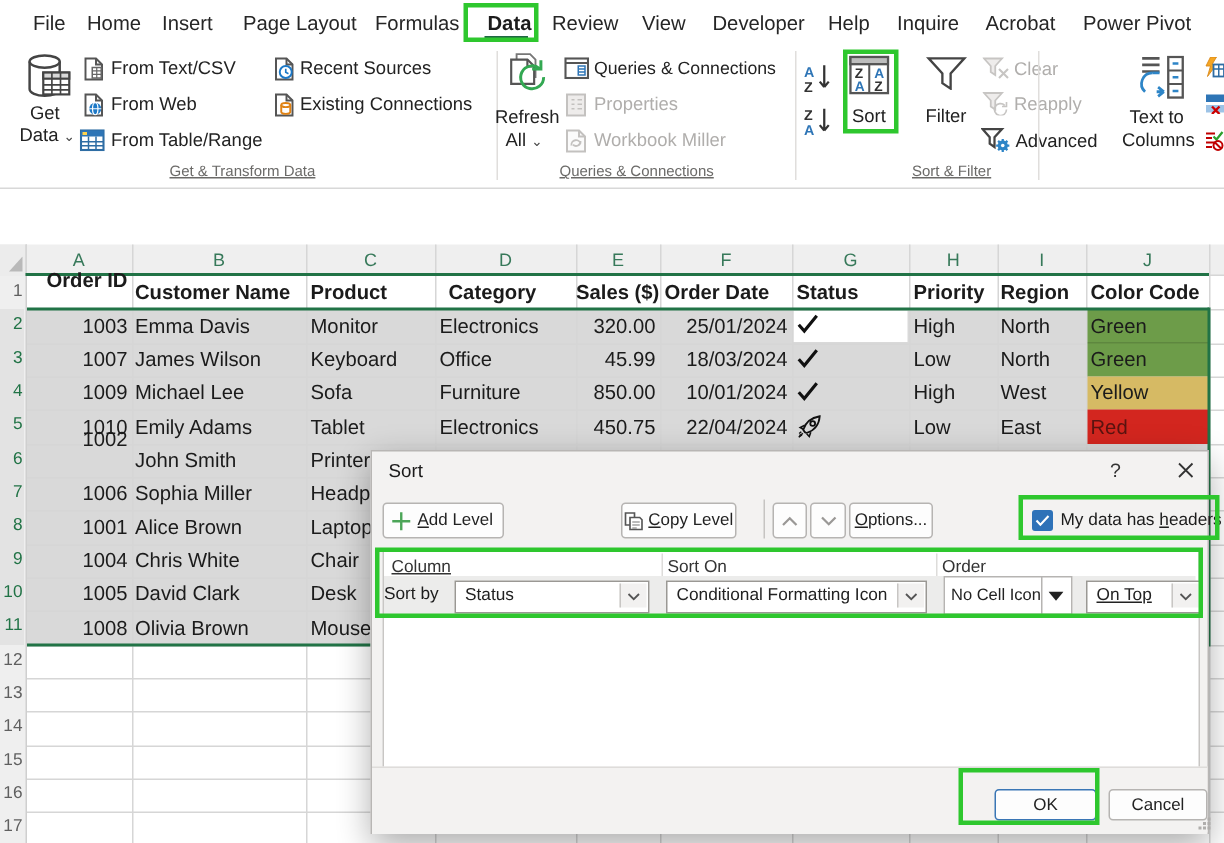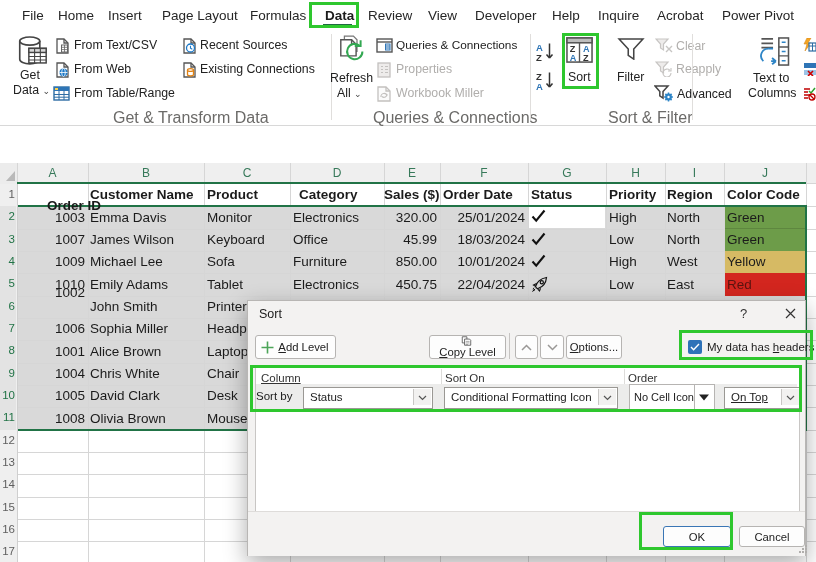--- a/index.html
+++ b/index.html
@@ -2,21 +2,21 @@
 <html><head>
 <meta charset="utf-8">
 <style>
   html,body{margin:0;padding:0;}
   #page{position:relative;width:816px;height:562px;background:#fff;overflow:hidden;
     font-family:"Liberation Sans",sans-serif;color:#1c1c1c;}
   .abs{position:absolute;}
   .menu{position:absolute;top:0;left:0;width:816px;height:30px;background:#fff;border-bottom:1px solid #e8e8e8;}
   .mi{position:absolute;top:8px;font-size:13.5px;color:#262626;white-space:nowrap;}
   .ribbon{position:absolute;top:30px;left:0;width:816px;height:95px;background:#fff;border-bottom:1px solid #d8d8d8;}
-  .rlabel{position:absolute;font-size:16px;color:#6b6a68;white-space:nowrap;}
+  .rlabel{position:absolute;font-size:10px;color:#6b6a68;white-space:nowrap;text-decoration:underline;}
   .rtext{position:absolute;font-size:12.3px;color:#222;white-space:nowrap;}
   .rgrey{color:#b0aeac;}
   .vsep{position:absolute;width:1px;background:#e0dedc;}
   .fbar{position:absolute;top:125px;left:0;width:816px;height:38px;background:#f3f3f3;border-bottom:1px solid #cfcfcf;}
   .sheet{position:absolute;top:163px;left:0;width:816px;height:399px;background:#fff;}
   .colhdr{position:absolute;top:0;left:0;width:816px;height:21px;background:#efefef;}
   .cl{position:absolute;top:3px;font-size:12px;color:#37795a;text-align:center;}
   .gut{position:absolute;left:0;width:17px;background:#efefef;}
   .gn{position:absolute;left:0;width:15px;font-size:11.5px;text-align:right;color:#5f5f5f;}
   .gns{color:#217346;}
@@ -282,21 +282,21 @@
   <div class="gn gns" style="top:203.6px;">9</div>
   <div class="gn gns" style="top:226.0px;">10</div>
   <div class="gn gns" style="top:248.3px;">11</div>
   <div class="gn" style="top:270.6px;">12</div>
   <div class="gn" style="top:293.0px;">13</div>
   <div class="gn" style="top:315.3px;">14</div>
   <div class="gn" style="top:337.6px;">15</div>
   <div class="gn" style="top:359.9px;">16</div>
   <div class="gn" style="top:382.3px;">17</div>
 
-  <div class="cell hdr right" style="left:17px;top:35px;width:68px;padding-left:16px;">Order ID</div>
+  <div class="cell hdr right" style="left:17px;top:16px;width:68px;">Order ID</div>
   <div class="cell hdr " style="left:90px;top:24.2px;">Customer Name</div>
   <div class="cell hdr " style="left:207px;top:24.2px;">Product</div>
   <div class="cell hdr " style="left:299px;top:24.2px;">Category</div>
   <div class="cell hdr right" style="left:384px;top:24.2px;width:53px;">Sales ($)</div>
   <div class="cell hdr " style="left:443px;top:24.2px;">Order Date</div>
   <div class="cell hdr " style="left:531px;top:24.2px;">Status</div>
   <div class="cell hdr " style="left:609px;top:24.2px;">Priority</div>
   <div class="cell hdr " style="left:667px;top:24.2px;">Region</div>
   <div class="cell hdr " style="left:727px;top:24.2px;">Color Code</div>
   <div class="cell right" style="left:17px;top:46.5px;width:68px;">1003</div>
@@ -381,21 +381,21 @@
   <svg class="abs" style="left:537px;top:7px" width="11" height="11" viewBox="0 0 11 11">
         <path d="M1 1 l9 9 M10 1 l-9 9" stroke="#333" stroke-width="1.2"></path>
       </svg>
 
   <div class="btn" style="left:6.5px;top:34px;width:79px;height:22px;">
     <svg width="13" height="13" viewBox="0 0 13 13" style="margin-right:4px">
           <path d="M6.5 0.5 v12 M0.5 6.5 h12" stroke="#4ca558" stroke-width="1.6"></path>
         </svg>
     <span><u>A</u>dd Level</span>
       </div>
-  <div class="btn" style="left:181px;top:34px;width:75px;height:22px;flex-direction:column;">
+  <div class="btn" style="left:166px;top:34px;width:75px;height:22px;">
     <svg width="13" height="13" viewBox="0 0 13 13" style="margin-right:3px">
           <path d="M1 1 h6 v8 h-6 z" fill="#fff" stroke="#555" stroke-width="1.1"></path>
           <path d="M4 4 h6.5 l1.5 1.5 v6.5 h-8 z" fill="#fff" stroke="#555" stroke-width="1.1"></path>
           <path d="M5.5 7 h5 M5.5 9 h5 M5.5 11 h3" stroke="#777" stroke-width="0.8"></path>
         </svg>
     <span><u>C</u>opy Level</span>
       </div>
   <div class="abs" style="left:261px;top:32px;width:1px;height:26px;background:#c6c4c2;"></div>
   <div class="btn" style="left:267px;top:34px;width:21px;height:22px;">
     <svg width="11" height="7" viewBox="0 0 11 7">

